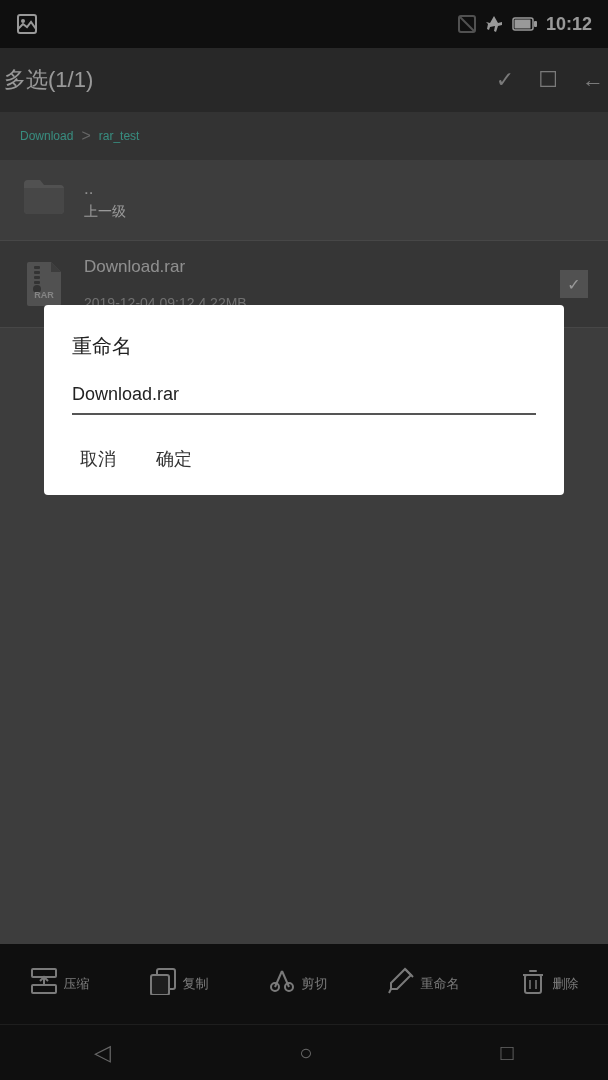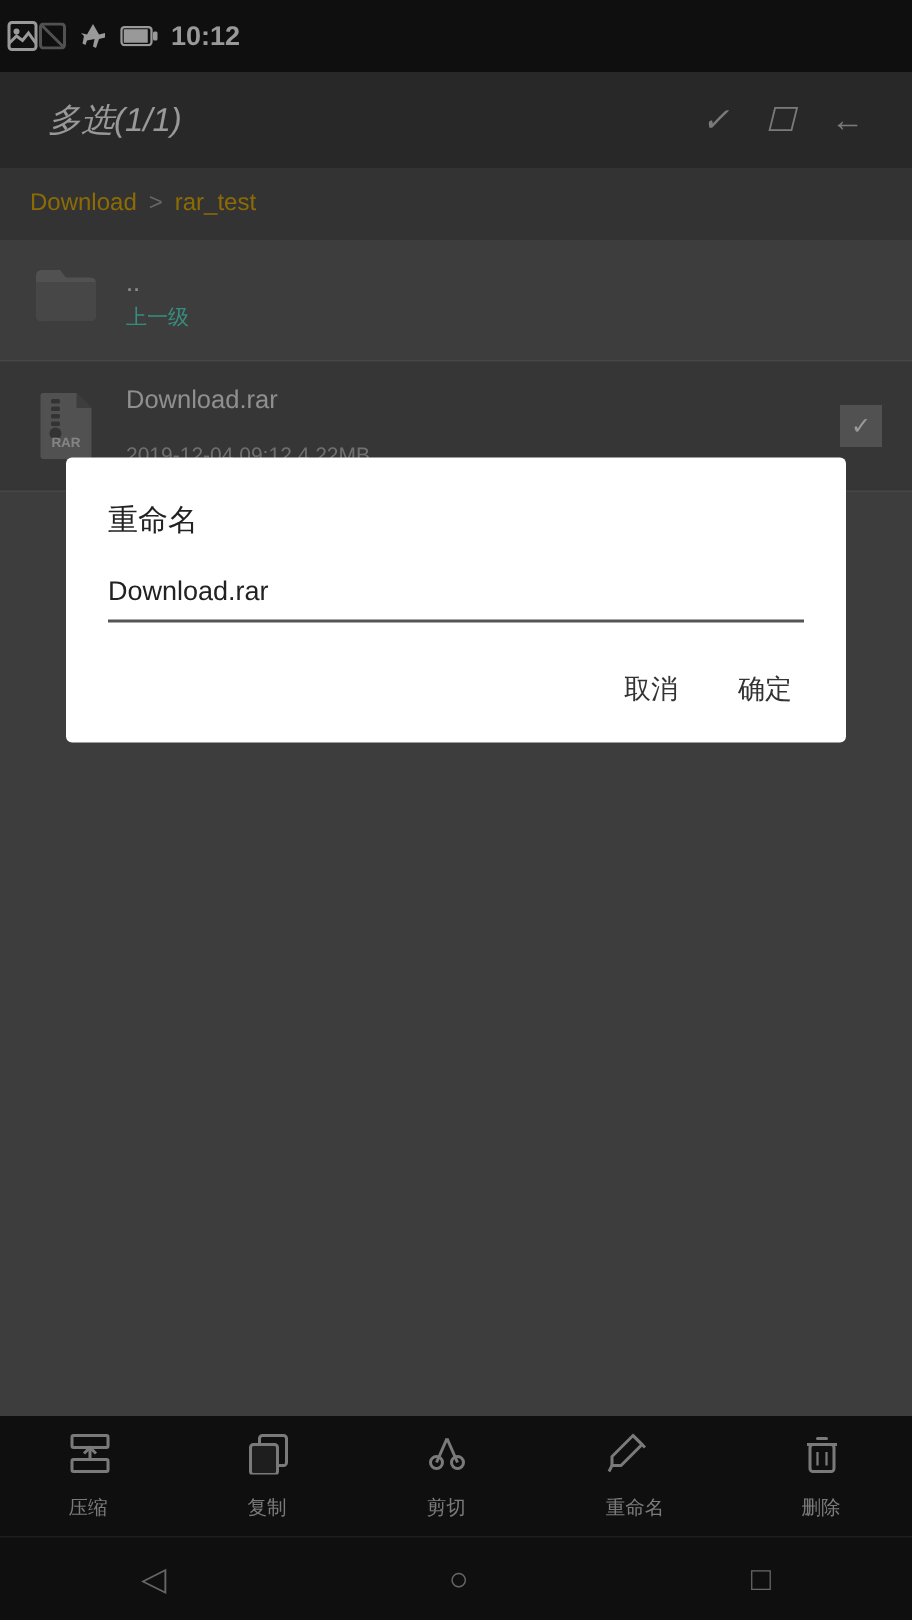--- a/index.html
+++ b/index.html
@@ -11,21 +11,22 @@
       overflow: hidden;
       position: relative;
     }
 
     
     .status-bar {
       height: 48px;
       background: #1a1a1a;
       display: flex;
       align-items: center;
-      padding: 0 4px;
+      justify-content: space-between;
+      padding: 0 16px;
     }
     .status-bar-left {
       display: flex;
       align-items: center;
     }
     .status-bar-right {
       display: flex;
       align-items: center;
       gap: 8px;
     }
@@ -35,22 +36,21 @@
       font-weight: bold;
     }
 
     
     .toolbar {
       height: 64px;
       background: #444;
       display: flex;
       align-items: center;
       justify-content: space-between;
-      padding: 0 32px;
-      font-style: italic;
+      padding: 0 4px;
     }
     .toolbar-title {
       color: #fff;
       font-size: 22px;
     }
     .toolbar-actions {
       display: flex;
       align-items: center;
       gap: 24px;
     }
@@ -63,22 +63,22 @@
     
     .breadcrumb-bar {
       height: 48px;
       background: #555;
       display: flex;
       align-items: center;
       padding: 0 20px;
       gap: 8px;
     }
     .breadcrumb-text {
-      color: #eab308;
-      font-size: 16px;
+      color: #5eead4;
+      font-size: 12px;
     }
     .breadcrumb-sep {
       color: #aaa;
       font-size: 16px;
     }
 
     
     .file-list {
       background: #666;
     }
@@ -125,21 +125,21 @@
       color: #fff;
       font-size: 16px;
     }
     .file-check.checked {
       background: #888;
       border-color: #888;
     }
 
     
     .parent-label {
-      color: #5eead4;
+      color: #ffffff;
       font-size: 14px;
       margin-top: 3px;
     }
 
     
     .dialog-overlay {
       position: absolute;
       top: 0;
       left: 0;
       width: 100%;
@@ -168,21 +168,20 @@
       border: none;
       border-bottom: 2px solid #555;
       outline: none;
       font-size: 18px;
       color: #222;
       padding: 4px 0 8px 0;
       background: transparent;
     }
     .dialog-actions {
       display: flex;
-      justify-content: flex-end;
       gap: 24px;
       margin-top: 28px;
     }
     .dialog-btn {
       font-size: 18px;
       color: #333;
       background: none;
       border: none;
       cursor: pointer;
       padding: 4px 8px;
@@ -197,22 +196,22 @@
       background: #1a1a1a;
     }
     .bottom-actions {
       display: flex;
       height: 80px;
       align-items: center;
       justify-content: space-around;
     }
     .bottom-action-item {
       display: flex;
-      flex-direction: column;
-      align-items: flex-start;
+      flex-direction: row;
+      align-items: center;
       gap: 6px;
       cursor: pointer;
     }
     .bottom-action-icon {
       color: #ccc;
       font-size: 26px;
     }
     .bottom-action-label {
       color: #ccc;
       font-size: 13px;

